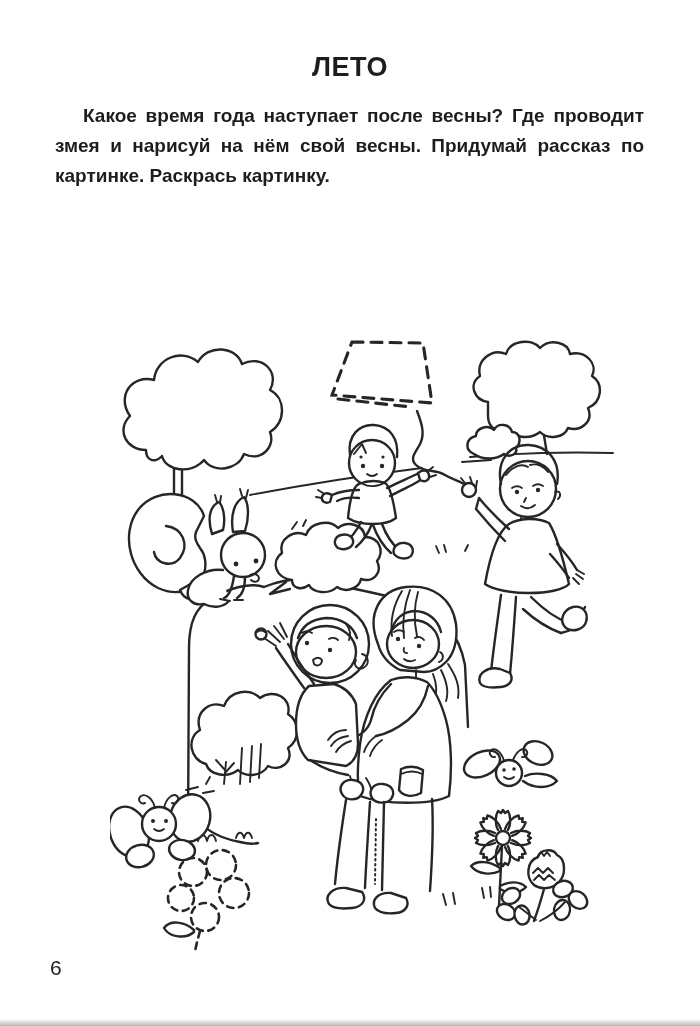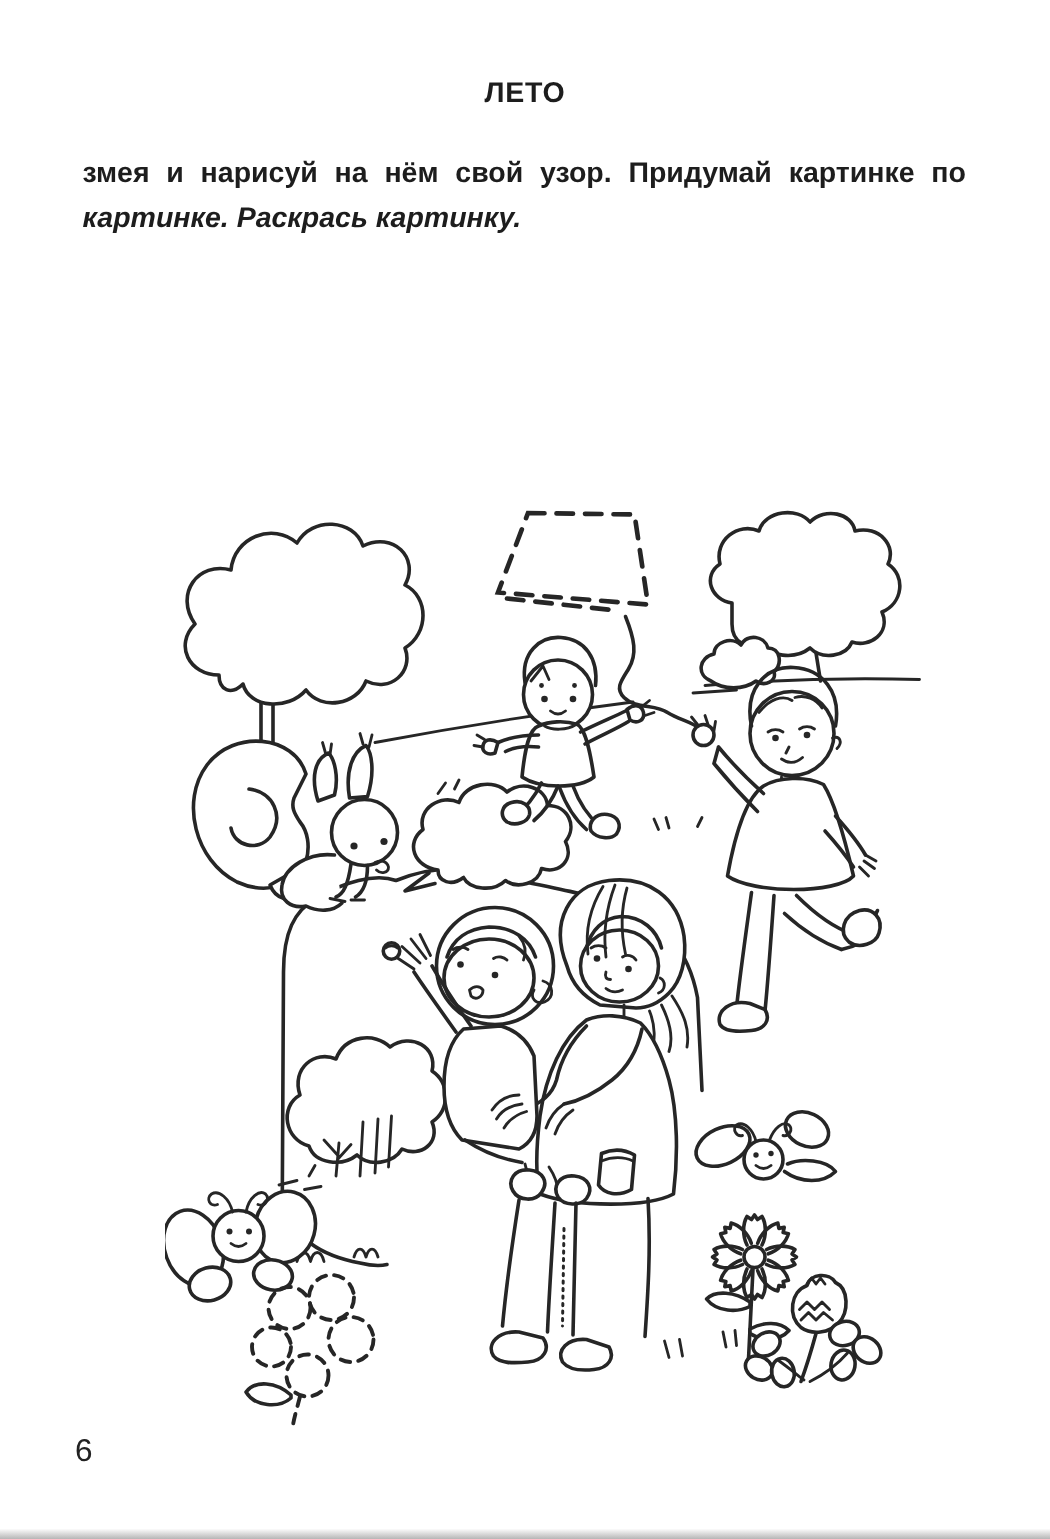--- a/index.html
+++ b/index.html
@@ -3,49 +3,50 @@
 <meta charset="utf-8">
 <style>
   html,body{margin:0;padding:0;}
   body{
     width:700px;height:1026px;position:relative;overflow:hidden;
     background:#ffffff;color:#1d1d1d;
     font-family:"Liberation Sans",sans-serif;
   }
   .title{
     position:absolute;top:52px;left:0;width:100%;margin:0;
-    text-align:center;font-size:19px;font-weight:700;letter-spacing:.5px;
+    text-align:center;font-size:27px;font-weight:700;letter-spacing:.5px;
   }
   .intro{
     position:absolute;top:101px;left:55px;right:56px;
     font-size:19px;font-weight:700;line-height:30px;letter-spacing:0;
   }
   .intro .line{text-align:justify;text-align-last:justify;}
   .intro .line.first{text-indent:28px;}
-  .intro .line.last{text-align-last:left;font-style:italic;}
+  .intro .line.last{text-align-last:left;}
   .art{position:absolute;left:110px;top:332px;width:512px;height:625px;}
   .pagenum{position:absolute;left:50px;top:956px;font-size:21px;font-weight:400;color:#222;}
   .page-edge{position:absolute;left:0;right:0;bottom:0;height:7px;
     background:linear-gradient(to bottom,rgba(0,0,0,0),rgba(110,110,110,.5));}
   
   .s{fill:none;stroke:#262626;stroke-width:2.4;stroke-linecap:round;stroke-linejoin:round;}
   .w{fill:#ffffff;stroke:#262626;stroke-width:2.4;stroke-linecap:round;stroke-linejoin:round;}
   .f{fill:#262626;stroke:none;}
   .thin{stroke-width:1.9;}
   .dashK{fill:none;stroke:#262626;stroke-width:3.1;stroke-linecap:round;stroke-dasharray:11 8;}
   .dashF{fill:none;stroke:#262626;stroke-width:2.6;stroke-linecap:round;stroke-dasharray:6.5 5.5;}
   .dashC{fill:none;stroke:#262626;stroke-width:2;stroke-linecap:round;stroke-dasharray:1.5 3.5;}
 </style>
 </head>
 <body>
 
 <h1 class="title">ЛЕТО</h1>
 
 <div class="intro">
-  <div class="line">змея и нарисуй на нём свой узор. Придумай картинке по</div>
+  <div class="line first">Какое время года наступает после весны? Где проводит</div>
+  <div class="line">змея и нарисуй на нём свой весны. Придумай рассказ по</div>
   <div class="line last">картинке. Раскрась картинку.</div>
 </div>
 
 <div class="art">
 <svg width="512" height="625" viewBox="0 0 512 625" role="img" aria-label="Раскраска: летняя прогулка — папа и сын запускают воздушного змея (змей пунктиром), мама держит девочку, девочка кормит белку; деревья, кусты, бабочки, пунктирная ромашка и цветы">
 
   <g>
     <path class="s thin" d="M140,163 Q 225,147 312,136"></path>
     <path class="s thin" d="M360,125 Q 430,119 503,121"></path>
     <path class="s thin" d="M352,130 L 381,128"></path>

